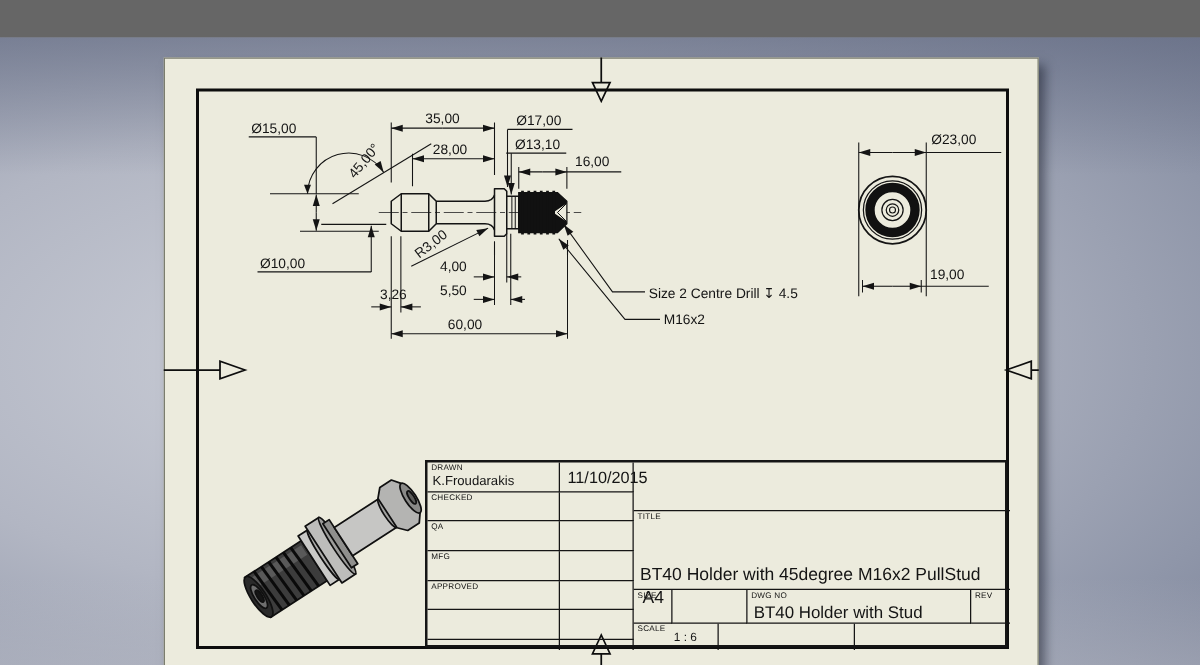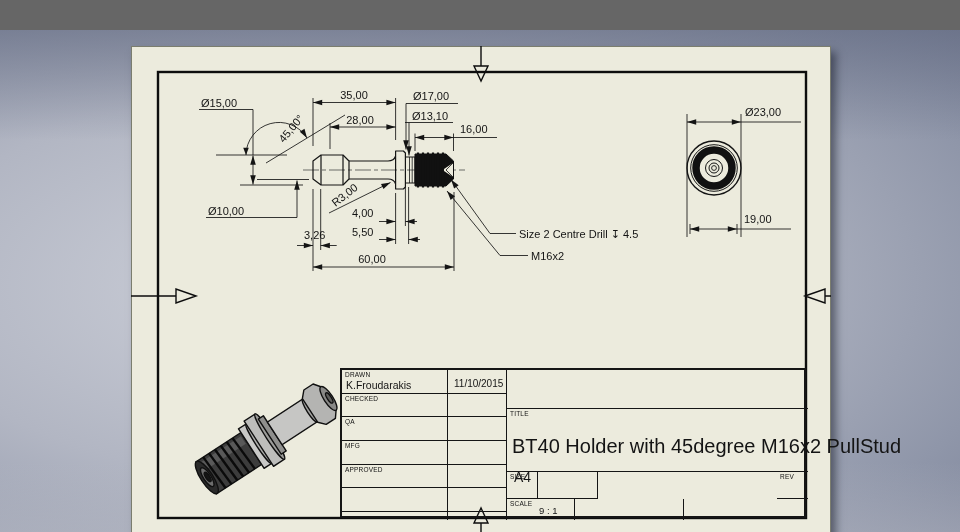--- a/index.html
+++ b/index.html
@@ -21,22 +21,22 @@
   svg text{font-family:"Liberation Sans",sans-serif;fill:#141414;}
   .dimtxt{font-size:11px;}
   
   #titleblock{position:absolute;left:340px;top:338px;width:466px;height:150px;
     border:2px solid #151515;box-sizing:border-box;}
   .tb{position:absolute;box-sizing:border-box;}
   .br{border-right:1px solid #151515;text-align:center;}
   .bb{border-bottom:1px solid #151515;}
   .lbl{position:absolute;top:1px;left:3px;font-size:6.5px;letter-spacing:.2px;color:#111;}
   .val{position:absolute;left:4px;bottom:2px;font-size:10.5px;white-space:nowrap;}
-  .date{position:absolute;left:6px;bottom:4px;font-size:10px;}
-  .bigtitle{position:absolute;left:5px;top:26px;font-size:20px;white-space:nowrap;}
+  .date{position:absolute;left:6px;bottom:4px;font-size:13px;}
+  .bigtitle{position:absolute;left:5px;top:42px;font-size:14px;white-space:nowrap;}
   .a4{position:absolute;left:7px;bottom:13px;font-size:14px;}
   .dwgval{position:absolute;left:5px;bottom:1px;font-size:13.5px;white-space:nowrap;}
   .scaleval{position:absolute;left:32px;bottom:4px;font-size:9.5px;}
   .sheetval{position:absolute;left:5px;bottom:4px;font-size:9.5px;letter-spacing:.2px;}
 </style>
 </head>
 <body>
 
 <div id="stage">
 
@@ -255,23 +255,27 @@
     <div class="tb bb" style="left:165px;top:0;width:301px;height:39px"></div>
     <div class="tb bb" style="left:165px;top:39px;width:301px;height:63px">
       <span class="lbl">TITLE</span>
       <span class="bigtitle">BT40 Holder with 45degree M16x2 PullStud</span>
     </div>
     <div class="tb br bb" style="left:165px;top:102px;width:31px;height:27px">
       <span class="lbl">SIZE</span>
       <span class="a4">A4</span>
     </div>
     <div class="tb br bb" style="left:196px;top:102px;width:60px;height:27px"></div>
+    <div class="tb br bb" style="left:256px;top:102px;width:179px;height:27px">
+      <span class="lbl">DWG NO</span>
+      <span class="dwgval">BT40 Holder with Stud</span>
+    </div>
     <div class="tb bb" style="left:435px;top:102px;width:31px;height:27px">
       <span class="lbl">REV</span>
     </div>
     <div class="tb br" style="left:165px;top:129px;width:68px;height:21px">
       <span class="lbl">SCALE</span>
-      <span class="scaleval">9 : 1</span>
+      <span class="scaleval">1 : 6</span>
     </div>
     <div class="tb br" style="left:233px;top:129px;width:109px;height:21px"></div>
   </div>
 
 </div>
 
 </body></html>

